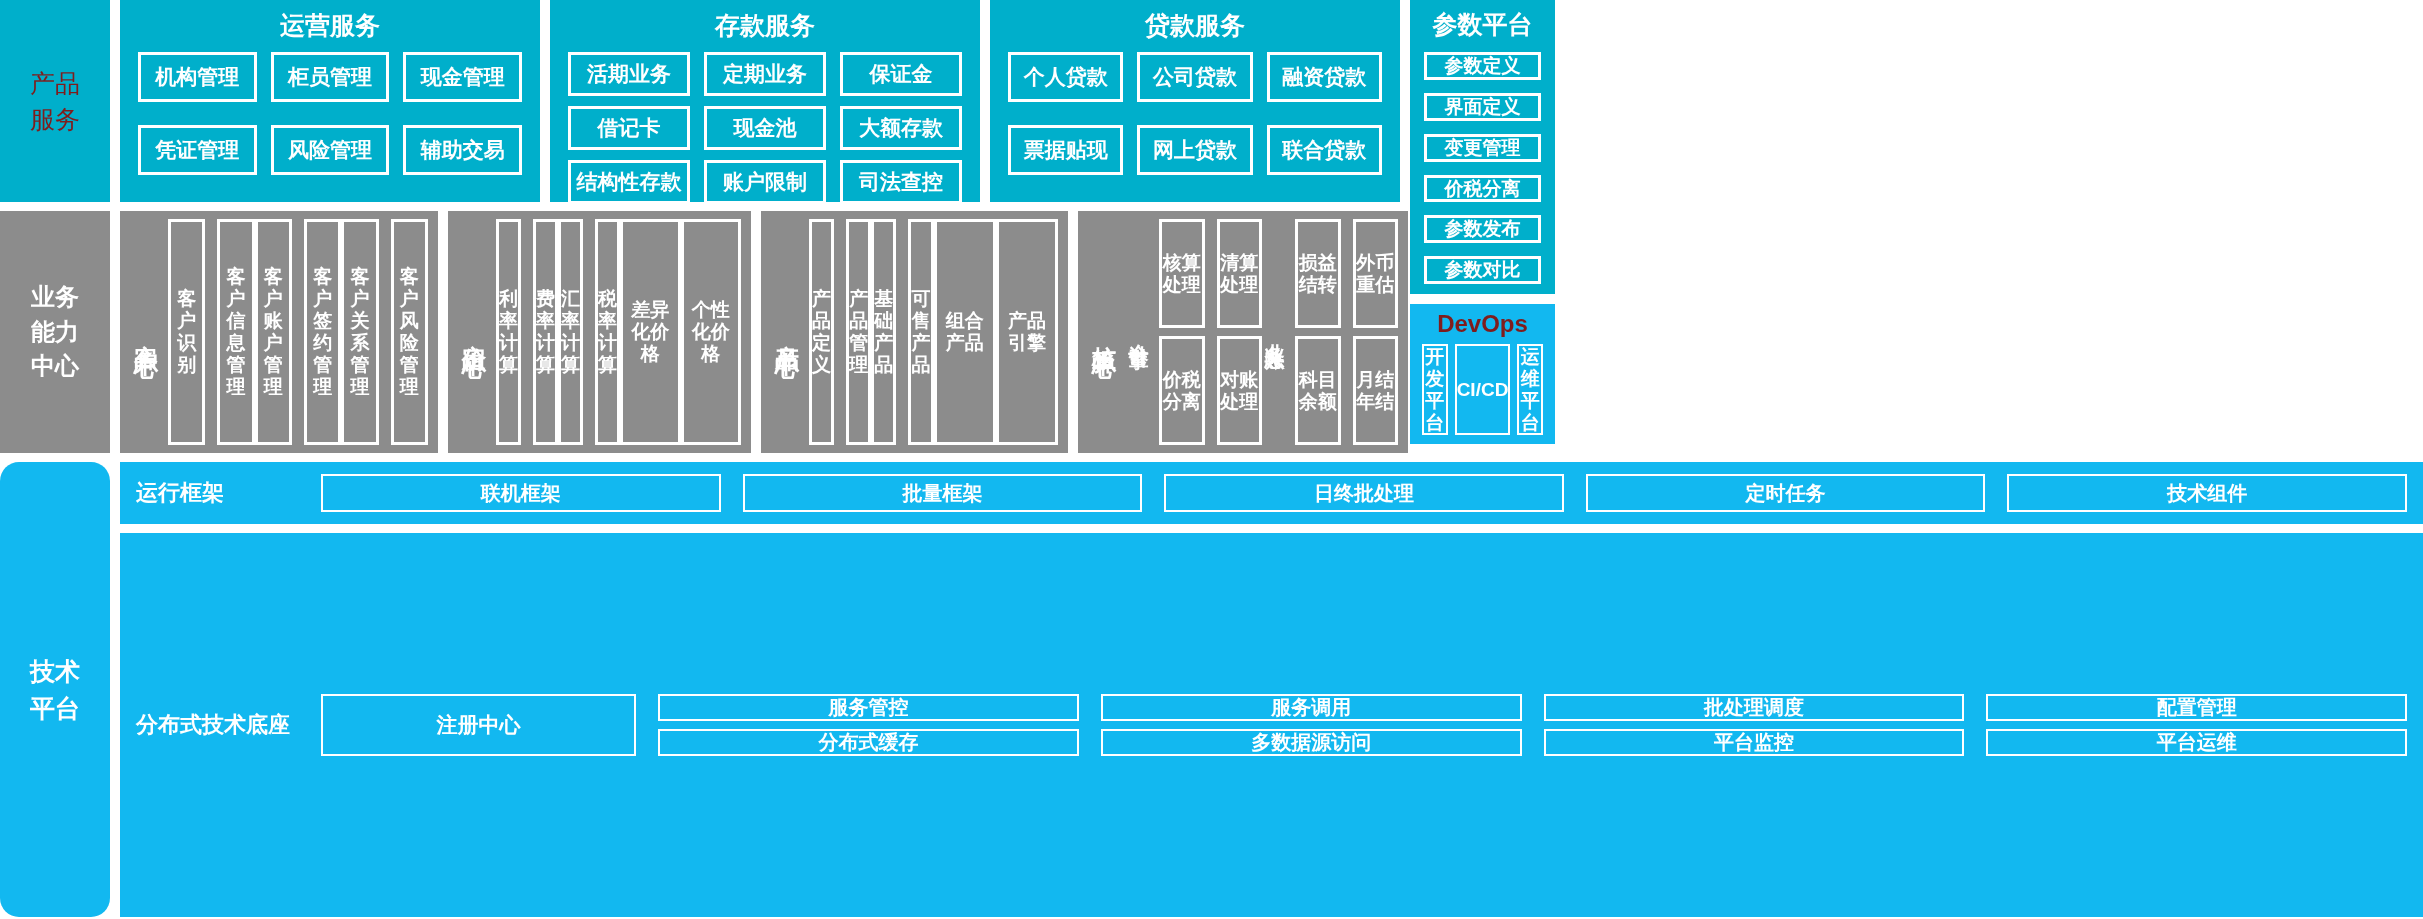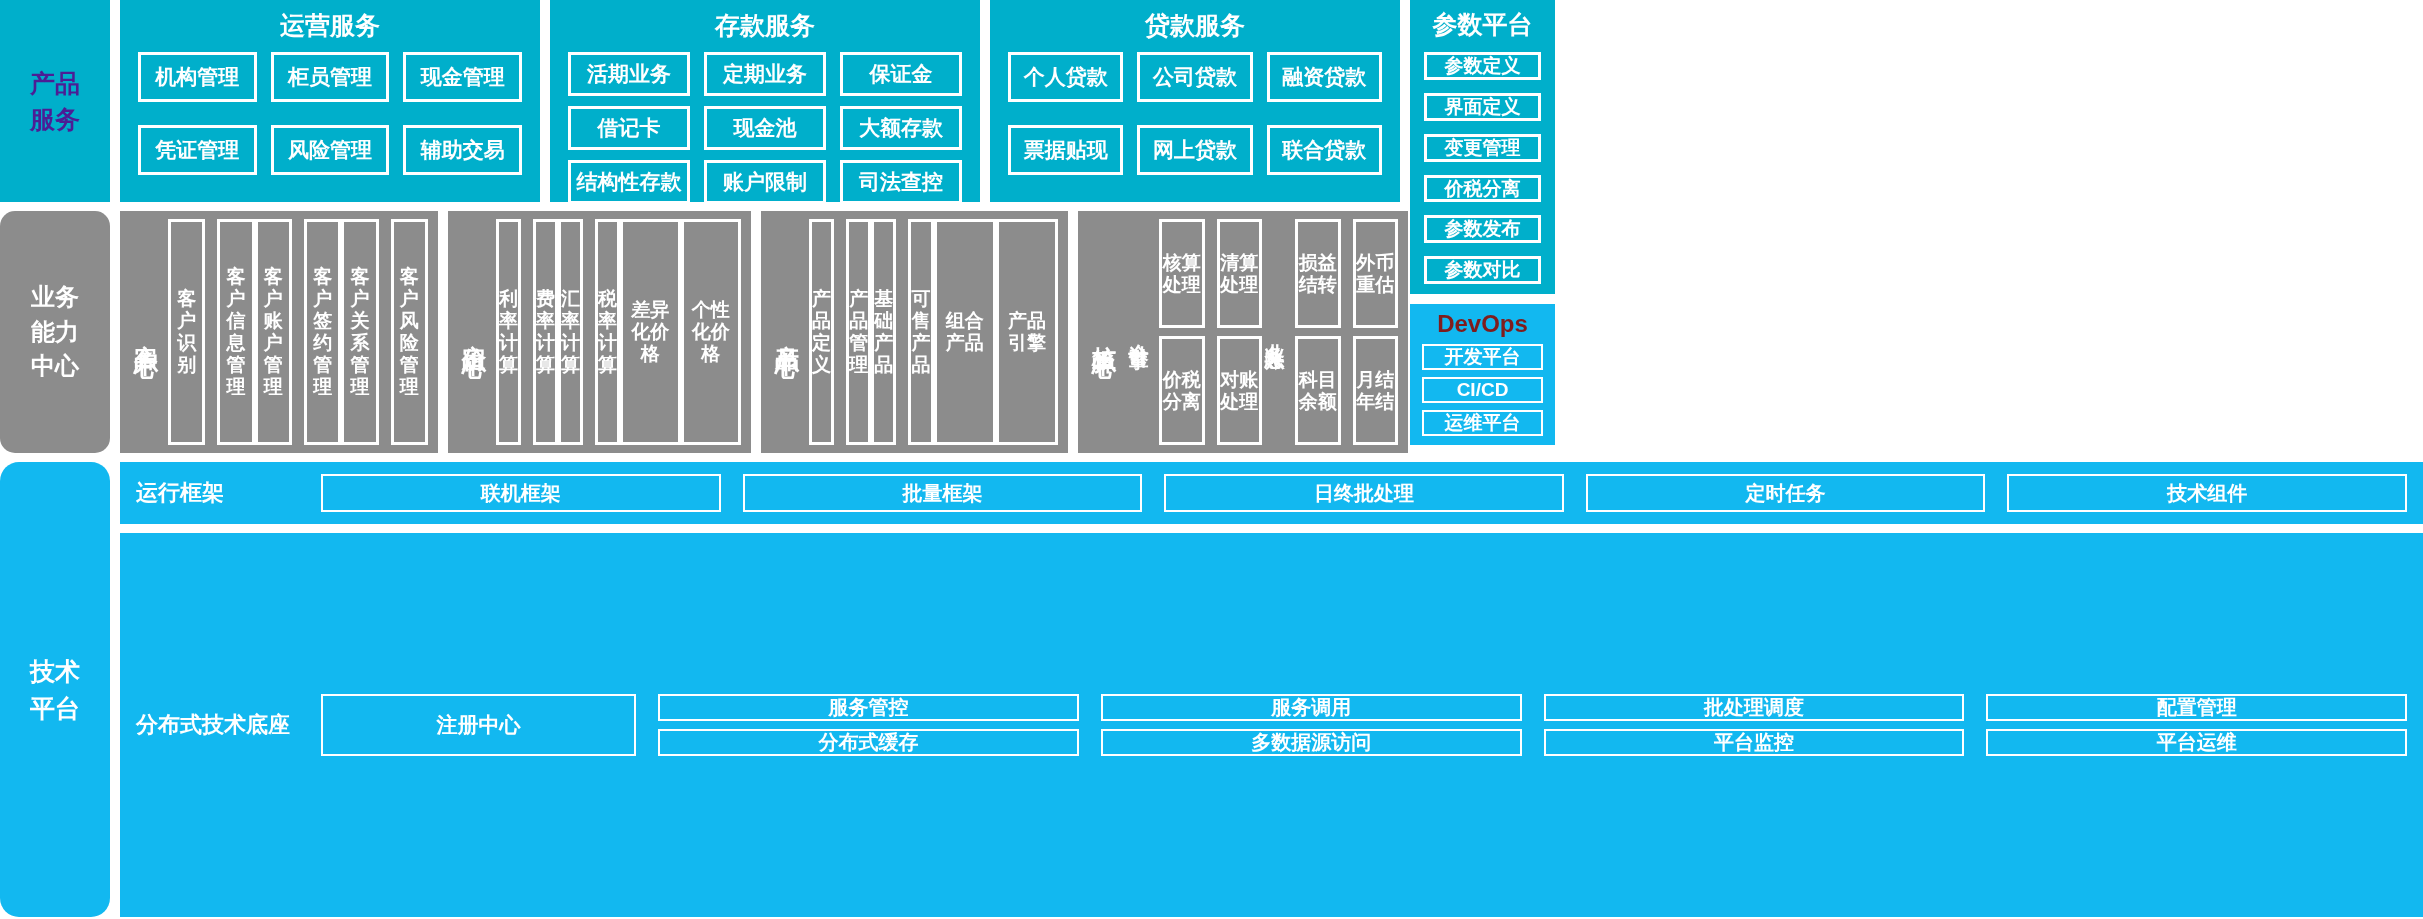--- a/index.html
+++ b/index.html
@@ -31,21 +31,21 @@
   .grouptitle {
     color: #ffffff; font-weight: bold; font-size: 25px;
     text-align: center; width: 100%;
   }
 
   
   .row1 { display: flex; height: 202px; gap: 10px; padding: 0; }
   .r1-left {
     width: 110px; background: #00AFCB;
     display: flex; align-items: center; justify-content: center;
-    color: #4c1d95; font-weight: bold; font-size: 25px; text-align: center;
+    color: #7f1d1d; font-weight: normal; font-size: 25px; text-align: center;
     line-height: 1.45;
   }
   .svc-panel {
     background: #00AFCB; padding: 9px 18px 14px 18px;
     display: flex; flex-direction: column;
   }
   .svc-ops  { width: 420px; }
   .svc-dep  { width: 430px; }
   .svc-loan { width: 410px; }
   .svc-grid { display: flex; flex-wrap: wrap; gap: 10px 14px; margin-top: 10px; flex:1; }
@@ -61,29 +61,29 @@
     padding: 8px 14px 10px 14px;
     display: flex; flex-direction: column;
   }
   .param-list { display: flex; flex-direction: column; gap: 13px; margin-top: 11px; flex: 1; }
   .param-list .tile { flex: 1; font-size: 19px; }
   .devops-panel {
     background: #12B8F0; height: 143px; margin-top: auto;
     padding: 6px 12px 9px 12px; display: flex; flex-direction: column;
   }
   .devops-title { color:#7f1d1d; font-weight:bold; font-size:24px; text-align:center; }
-  .devops-list { display:flex; flex-direction:column; gap:7px; margin-top:6px; flex:1; }
+  .devops-list { display:flex; gap:7px; margin-top:6px; flex:1; }
   .devops-list .tile { flex:1; font-size:19px; border-width:2px; }
 
   
   .row2 { display: flex; height: 242px; gap: 10px; margin-top: 9px; }
   .r2-left {
     width: 110px; background: #8C8C8C;
     display:flex; align-items:center; justify-content:center;
-    color:#fff; font-weight:bold; font-size:24px; text-align:center; line-height:1.45;border-radius:15px;
+    color:#fff; font-weight:bold; font-size:24px; text-align:center; line-height:1.45;
   }
   .center-panel {
     background: #8C8C8C; display: flex; padding: 8px 10px;
   }
   .cp-cust { width: 318px; }
   .cp-price{ width: 303px; }
   .cp-prod { width: 307px; }
   .cp-acct { width: 330px; }
   .cp-body { flex:1; display:flex; flex-direction:row; gap:0; padding-left:6px; }
   .cp-row  { display:flex; gap:12px; flex:1; }

